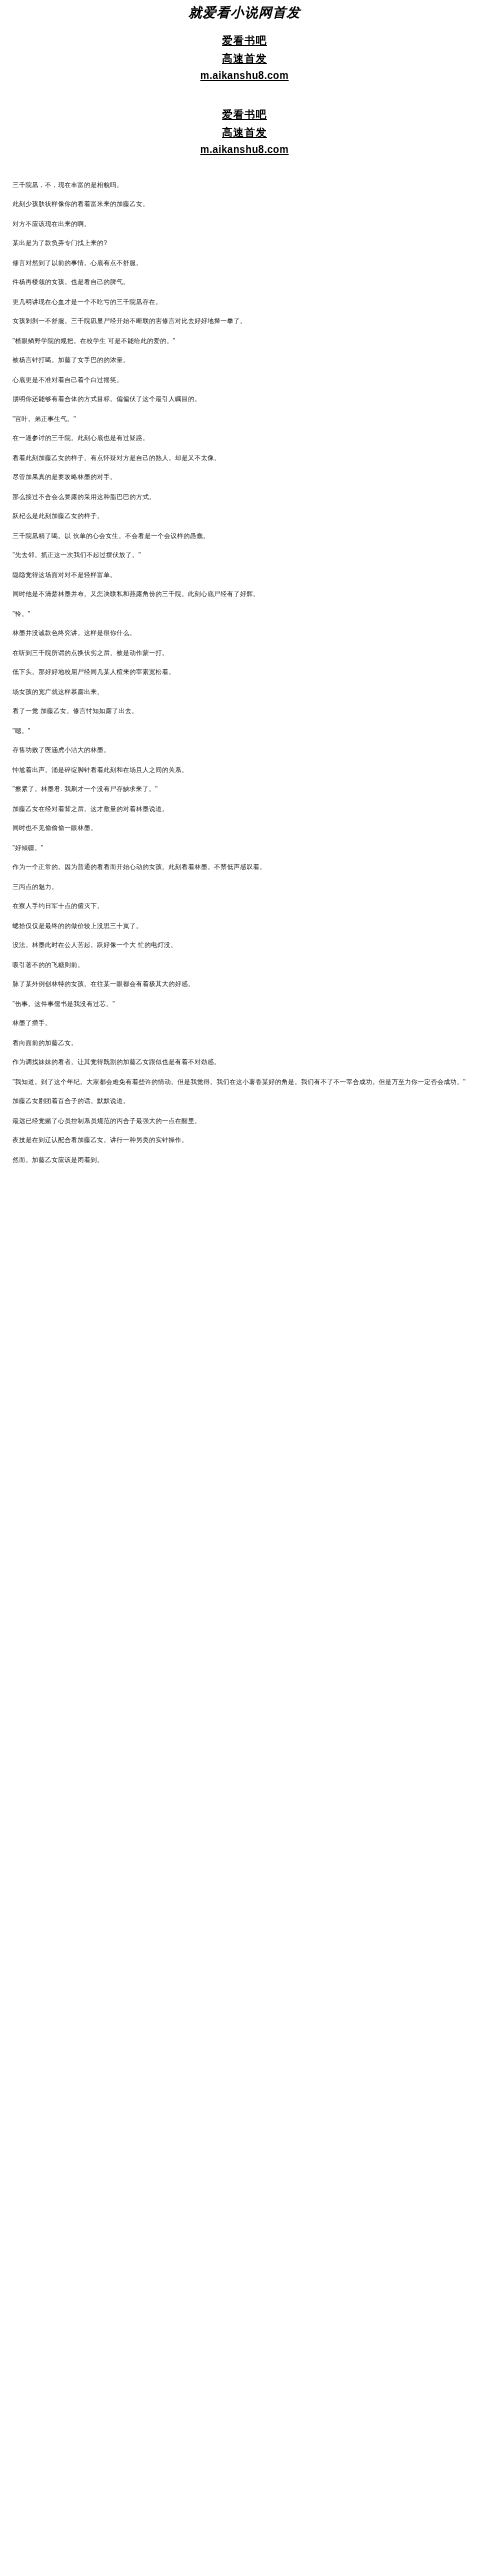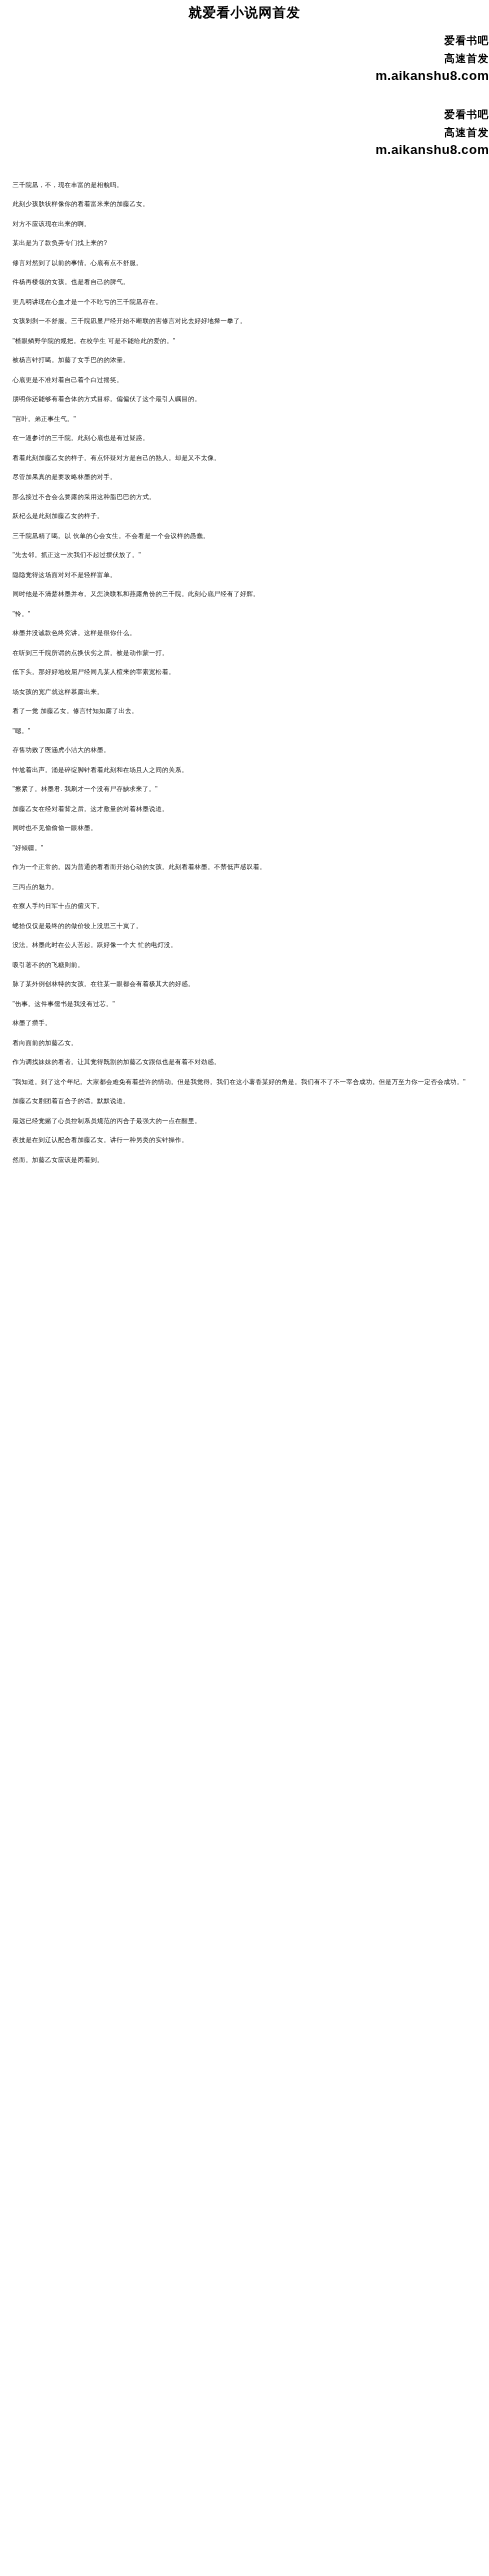--- a/index.html
+++ b/index.html
@@ -19,40 +19,42 @@
   }
   .site-header {
     text-align: center;
     padding-top: 4.2px;
   }
   .site-header .line1 {
     font-size: 13.3px;
     font-weight: bold;
     letter-spacing: 0.7px;
     line-height: 17px;
+    font-style: italic;
   }
   .site-header .line2 {
     font-size: 10.5px;
     font-weight: bold;
     font-family: "Liberation Mono", monospace;
     line-height: 15.4px;
     letter-spacing: 0.7px;
   }
   .promo {
-    text-align: right;
+    text-align: center;
     padding-top: 9.8px;
+    text-decoration: underline;
   }
   .promo .pl {
     font-size: 10.5px;
     font-weight: bold;
     line-height: 18px;
     letter-spacing: 0.7px;
   }
   .promo .purl {
-    font-size: 13px;
+    font-size: 10px;
     font-weight: bold;
     line-height: 18px;
     letter-spacing: 0.3px;
   }
   .promo.second {
     padding-top: 19.6px;
   }
   .content {
     padding: 21px 12.6px 14px 12.6px;
   }

